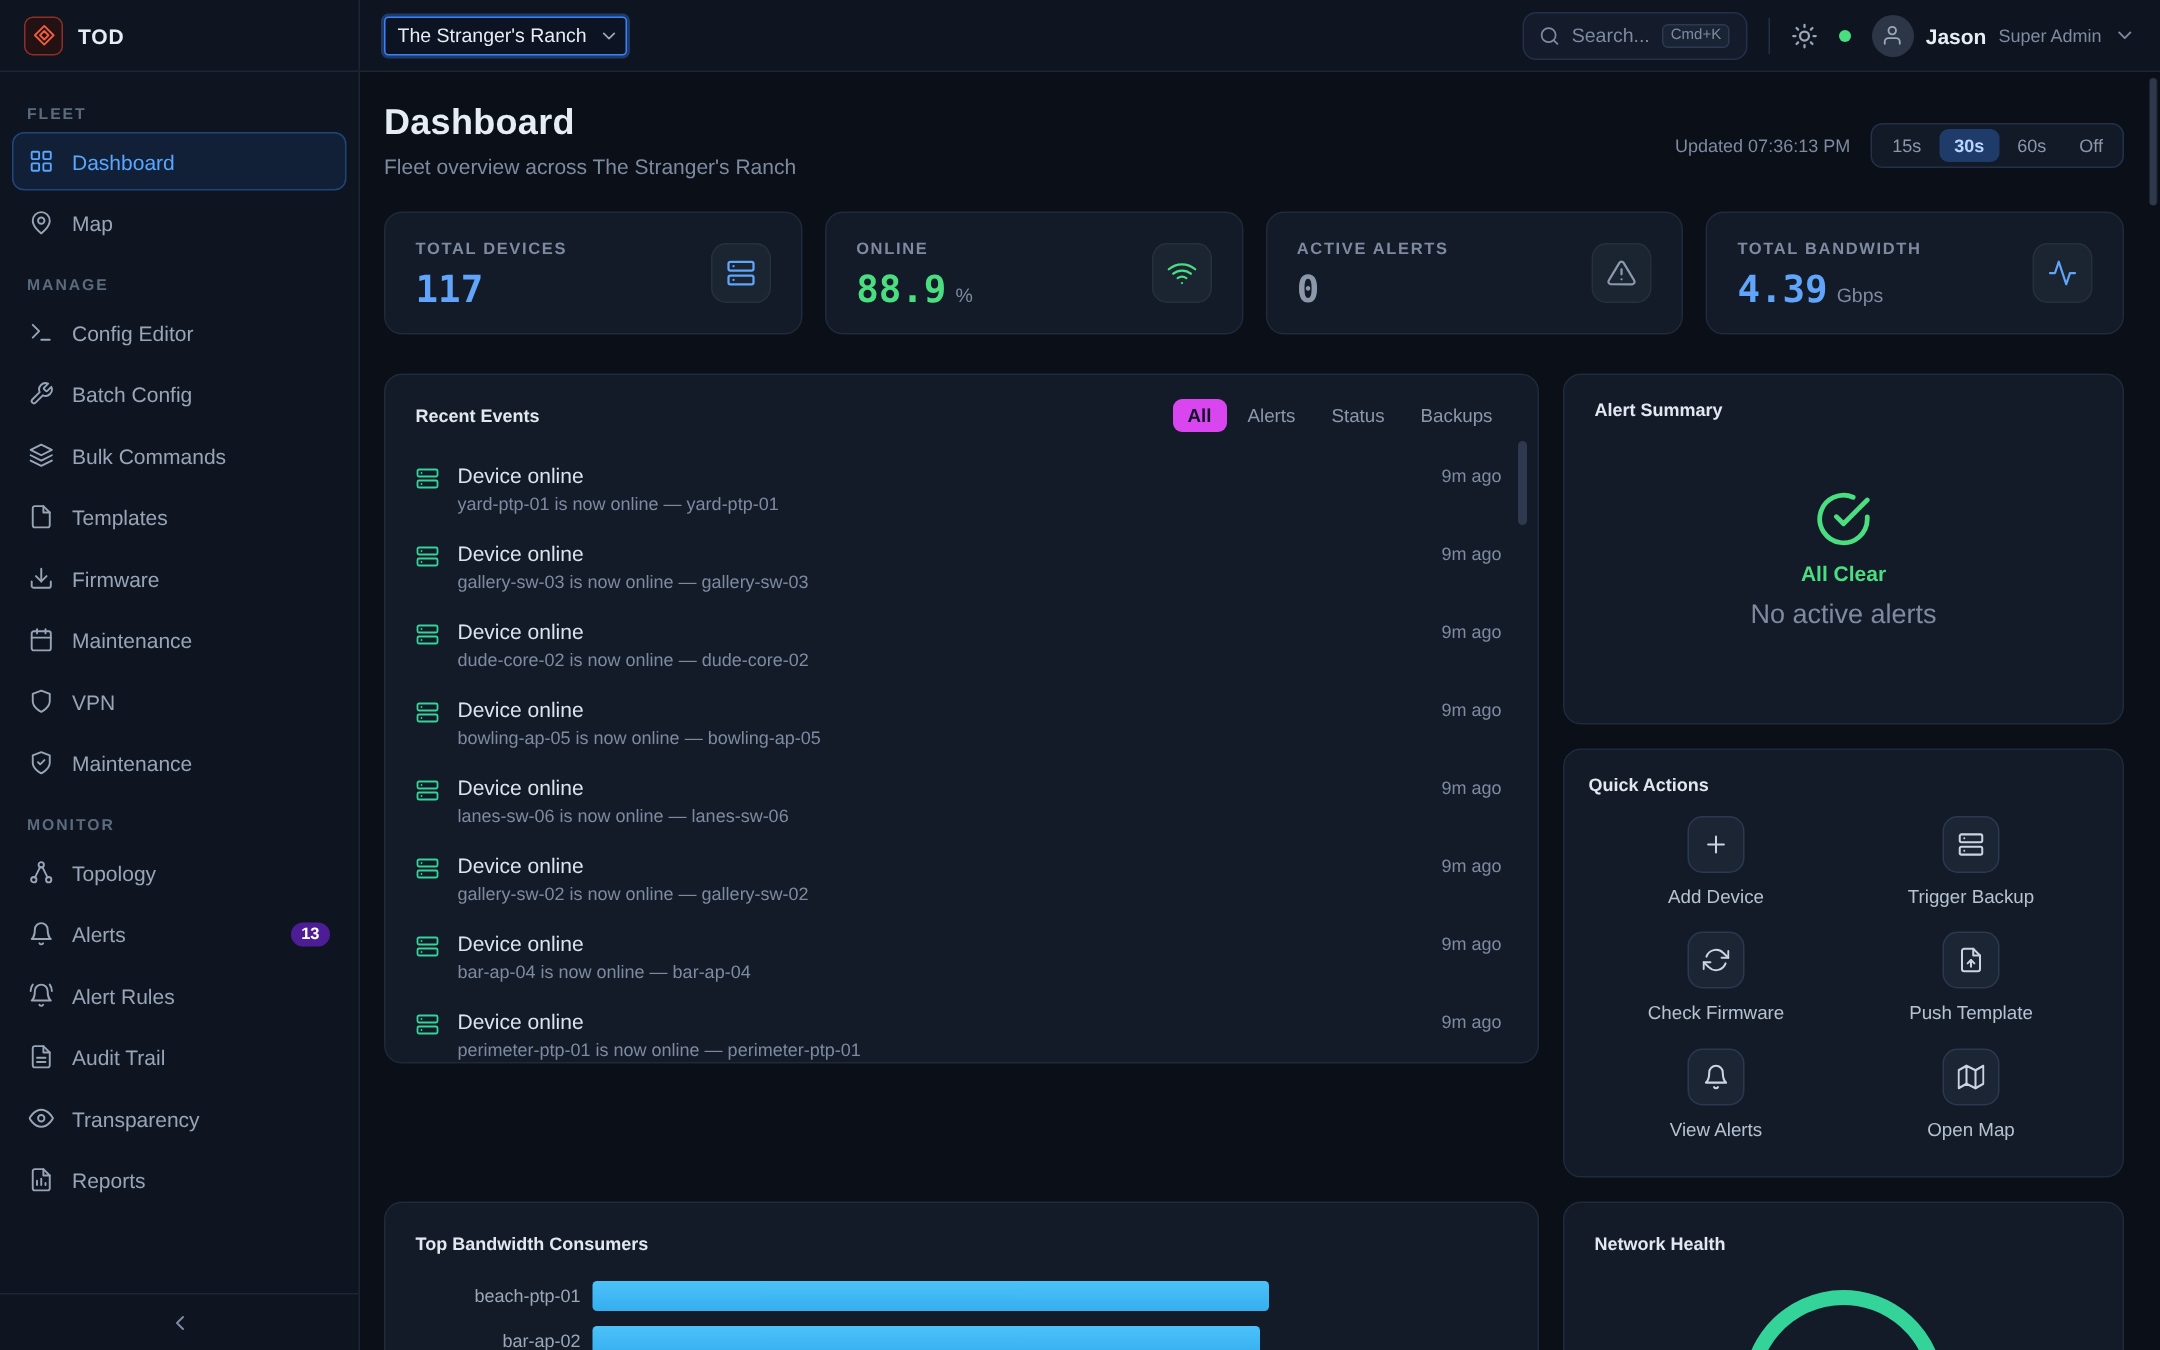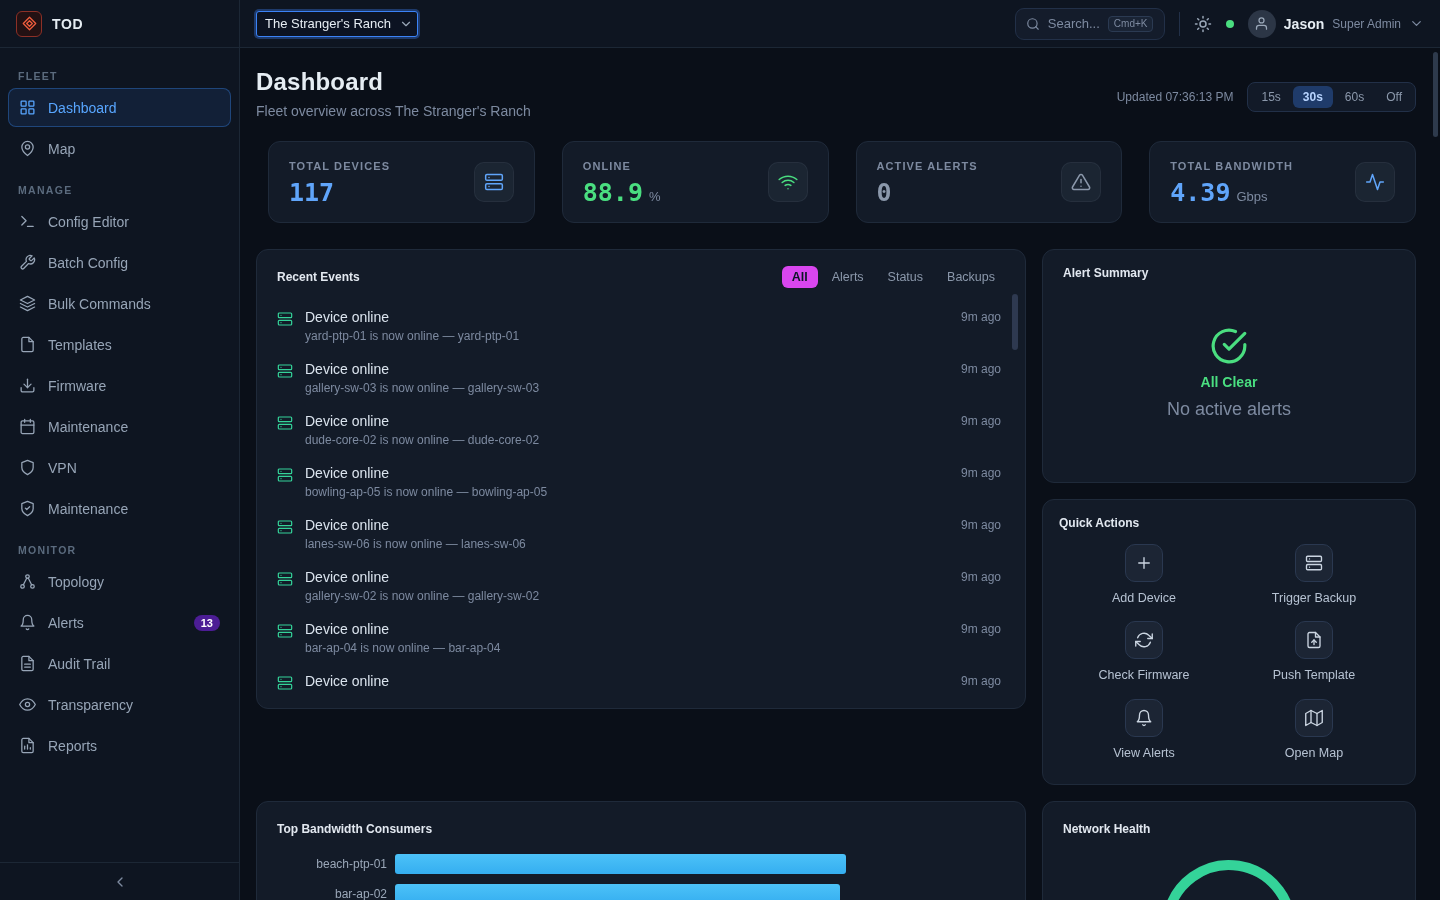--- a/index.html
+++ b/index.html
@@ -67,21 +67,21 @@
   .updated { font-size:12px; color:#7d8aa0; }
   .seg { display:flex; gap:2px; background:#121a28; border:1px solid #223048; border-radius:8px; padding:3px; }
   .seg-btn { background:none; border:none; font-family:inherit; font-size:12px; color:#8b98ab; padding:4px 10px; border-radius:6px; cursor:pointer; }
   .seg-btn.active { background:rgba(59,130,246,.32); color:#b8d4ff; font-weight:600; }
 
   .card { background:#131b28; border:1px solid #1f2a3a; border-radius:12px; }
   .card-title { font-size:12px; font-weight:600; color:#e2e8f0; }
 
   
   .stats { display:grid; grid-template-columns:repeat(4,1fr); gap:15px; margin-bottom:26px; }
-  .stat-card { display:flex; justify-content:space-between; align-items:center; padding:18px 20px; height:82px;margin-left:12px; }
+  .stat-card { display:flex; justify-content:space-between; align-items:center; padding:18px 20px; height:82px; }
   .stat-label { font-size:11px; font-weight:600; letter-spacing:1.1px; color:#7d8aa0; margin-bottom:8px; }
   .stat-value { font-size:25px; font-weight:700; font-family:"DejaVu Sans Mono", monospace; line-height:1; }
   .stat-unit { font-size:13px; font-weight:400; color:#7d8aa0; margin-left:6px; font-family:"Liberation Sans", sans-serif; }
   .c-blue { color:#60a5fa; } .c-green { color:#4ade80; } .c-muted { color:#8b98ab; }
   .stat-chip { width:40px; height:40px; border-radius:10px; background:rgba(148,163,184,.07); border:1px solid rgba(148,163,184,.09); display:flex; align-items:center; justify-content:center; }
   .stat-chip svg { width:20px; height:20px; }
 
   
   .mid { display:flex; gap:16px; margin-bottom:16px; }
   .events-card { width:770px; flex:0 0 770px; height:460px; display:flex; flex-direction:column; position:relative; }
@@ -274,20 +274,29 @@
           <div class="nav-item">
             <svg class="ic " viewBox="0 0 24 24" fill="none" stroke="currentColor" stroke-width="1.8" stroke-linecap="round" stroke-linejoin="round">
               <path d="M18 8A6 6 0 0 0 6 8c0 7-3 9-3 9h18s-3-2-3-9"></path>
               <path d="M13.73 21a2 2 0 0 1-3.46 0"></path>
             </svg>
             <span class="nav-lab">Alerts</span>
             <span class="nav-badge">13</span>
           </div>
           <div class="nav-item">
             <svg class="ic " viewBox="0 0 24 24" fill="none" stroke="currentColor" stroke-width="1.8" stroke-linecap="round" stroke-linejoin="round">
+              <path d="M18 8A6 6 0 0 0 6 8c0 7-3 9-3 9h18s-3-2-3-9"></path>
+              <path d="M13.73 21a2 2 0 0 1-3.46 0"></path>
+              <path d="M2 8a10 10 0 0 1 2-6"></path>
+              <path d="M22 8a10 10 0 0 0-2-6"></path>
+            </svg>
+            <span class="nav-lab">Alert Rules</span>
+          </div>
+          <div class="nav-item">
+            <svg class="ic " viewBox="0 0 24 24" fill="none" stroke="currentColor" stroke-width="1.8" stroke-linecap="round" stroke-linejoin="round">
               <path d="M14 2H6a2 2 0 0 0-2 2v16a2 2 0 0 0 2 2h12a2 2 0 0 0 2-2V8z"></path>
               <polyline points="14 2 14 8 20 8"></polyline>
               <line x1="16" y1="13" x2="8" y2="13"></line>
               <line x1="16" y1="17" x2="8" y2="17"></line>
             </svg>
             <span class="nav-lab">Audit Trail</span>
           </div>
           <div class="nav-item">
             <svg class="ic " viewBox="0 0 24 24" fill="none" stroke="currentColor" stroke-width="1.8" stroke-linecap="round" stroke-linejoin="round">
               <path d="M1 12s4-8 11-8 11 8 11 8-4 8-11 8-11-8-11-8z"></path>
@@ -490,20 +499,21 @@
               </div>
               <div class="ev-row">
                 <svg class="ic " viewBox="0 0 24 24" fill="none" stroke="currentColor" stroke-width="1.8" stroke-linecap="round" stroke-linejoin="round">
                   <rect x="2" y="3" width="20" height="7" rx="1.5"></rect>
                   <rect x="2" y="14" width="20" height="7" rx="1.5"></rect>
                   <line x1="6" y1="6.5" x2="6.01" y2="6.5"></line>
                   <line x1="6" y1="17.5" x2="6.01" y2="17.5"></line>
                 </svg>
                 <div class="ev-main">
                   <div class="ev-title">Device online</div>
+                  <div class="ev-detail">perimeter-ptp-01 is now online — perimeter-ptp-01</div>
                 </div>
                 <div class="ev-time">9m ago</div>
               </div>
             </div>
           <div class="fake-scroll"></div>
         </section>
 
         <div class="right-col">
           <section class="card alert-card">
             <span class="card-title">Alert Summary</span>

